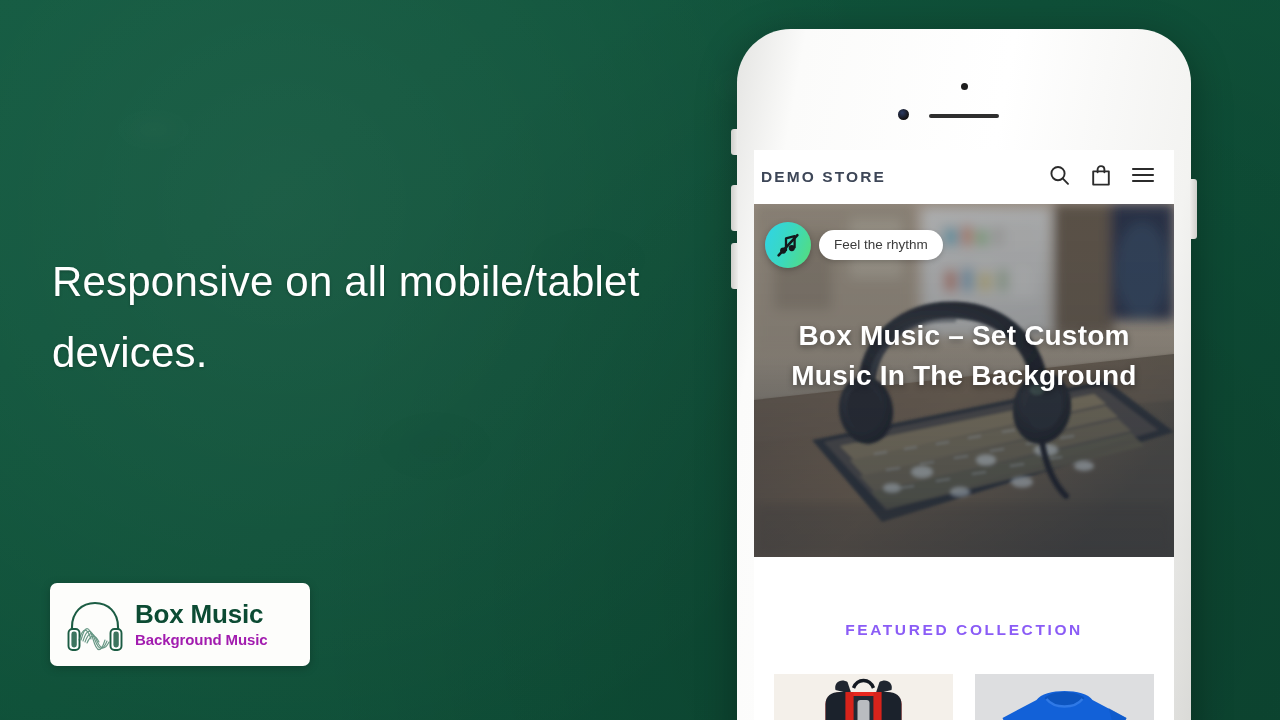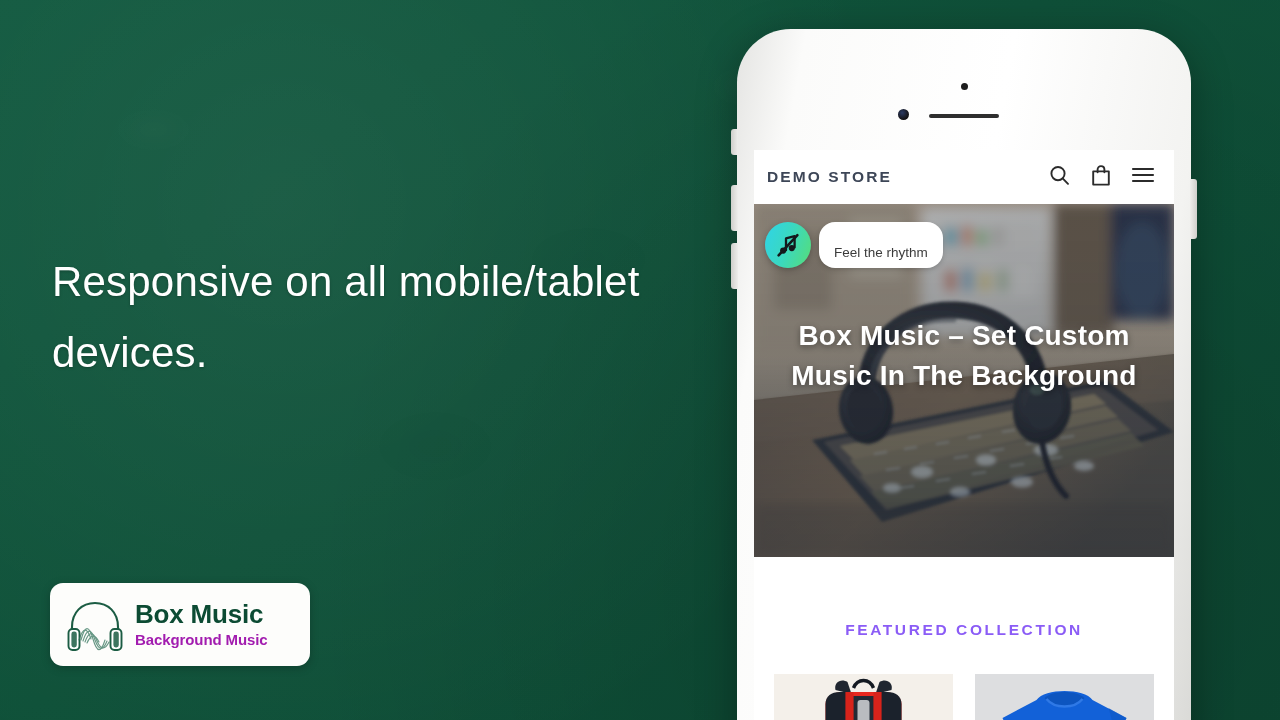--- a/index.html
+++ b/index.html
@@ -52,21 +52,21 @@
   }
 
   
   #logo-badge {
     position: absolute;
     left: 50px;
     top: 583px;
     width: 260px;
     height: 83px;
     background: #fdfdfb;
-    border-radius: 13px;
+    border-radius: 7px;
     display: flex;
     align-items: center;
     padding: 0 16px 0 14px;
     box-shadow: 0 2px 10px rgba(0,0,0,.22);
   }
   #logo-badge .mark { width: 62px; height: 58px; flex: 0 0 auto; }
   #logo-badge .words { margin-left: 9px; }
   #logo-badge .brand {
     font-size: 26px;
     font-weight: bold;
@@ -145,21 +145,21 @@
     overflow: hidden;
   }
 
   
   #store-header {
     height: 54px;
     background: #ffffff;
     display: flex;
     align-items: center;
     justify-content: space-between;
-    padding: 0 19px 0 13px;
+    padding: 0 19px 0 7px;
   }
   #store-title {
     font-size: 15.5px;
     font-weight: bold;
     letter-spacing: 2.1px;
     color: #3d4657;
   }
   #header-icons { display: flex; align-items: center; gap: 19px; }
   #header-icons .ico { display: block; }
 
@@ -190,21 +190,21 @@
     width: 46px; height: 46px;
     border-radius: 50%;
     background: linear-gradient(110deg, #2fd4e8 0%, #3ad8c0 48%, #57dd77 100%);
     display: flex; align-items: center; justify-content: center;
     box-shadow: 0 2px 6px rgba(0,0,0,.25);
     cursor: pointer;
   }
   #music-label {
     background: #ffffff;
     border-radius: 16px;
-    padding: 23px 15px 8px;
+    padding: 7px 15px 8px;
     font-size: 13.5px;
     color: #3b3b3b;
     white-space: nowrap;
     box-shadow: 0 2px 5px rgba(0,0,0,.18);
   }
 
   
   #hero-heading {
     position: absolute;
     left: 0; right: 0;

